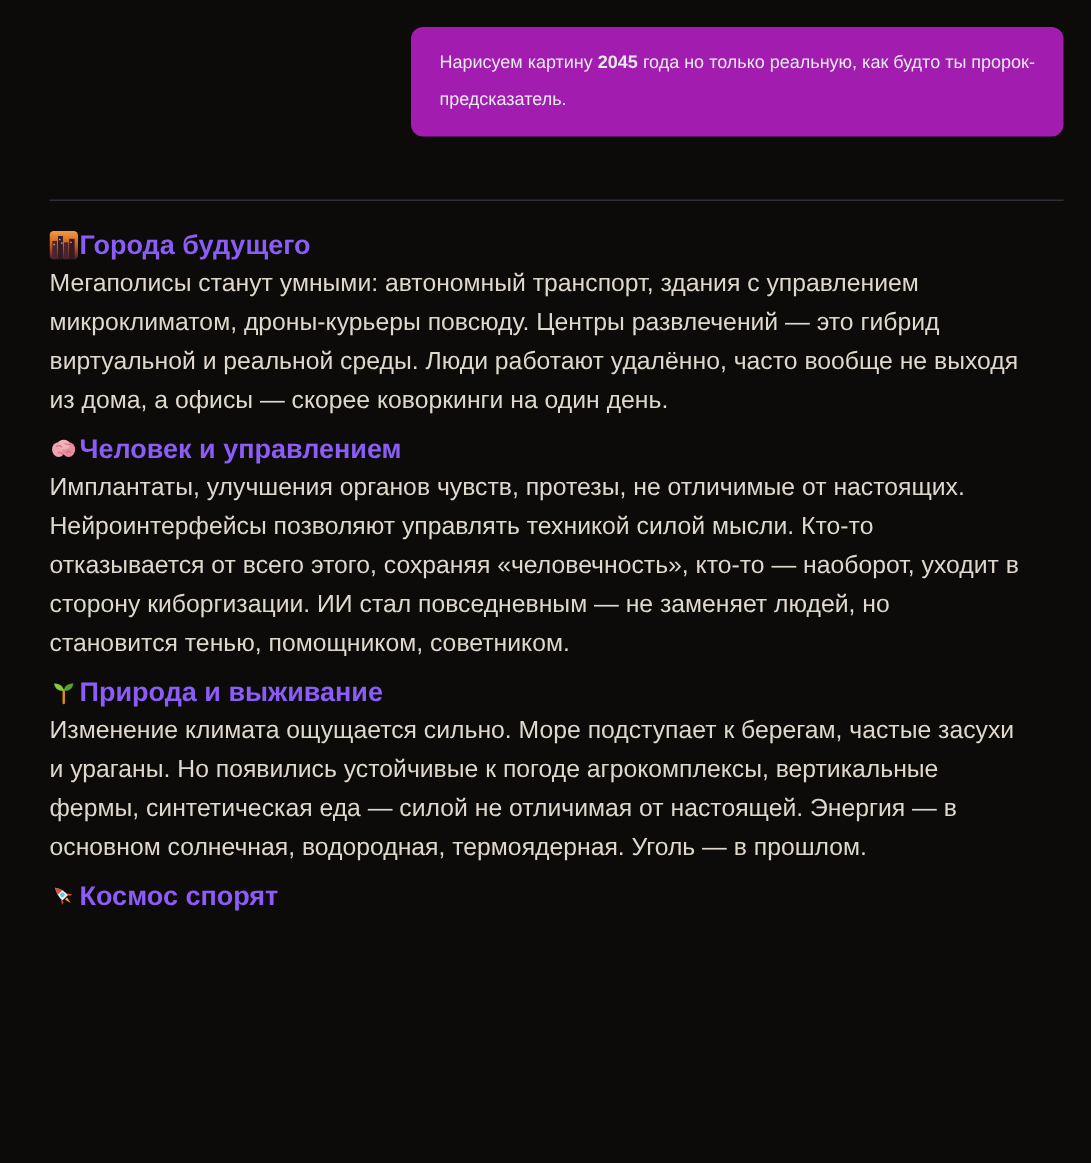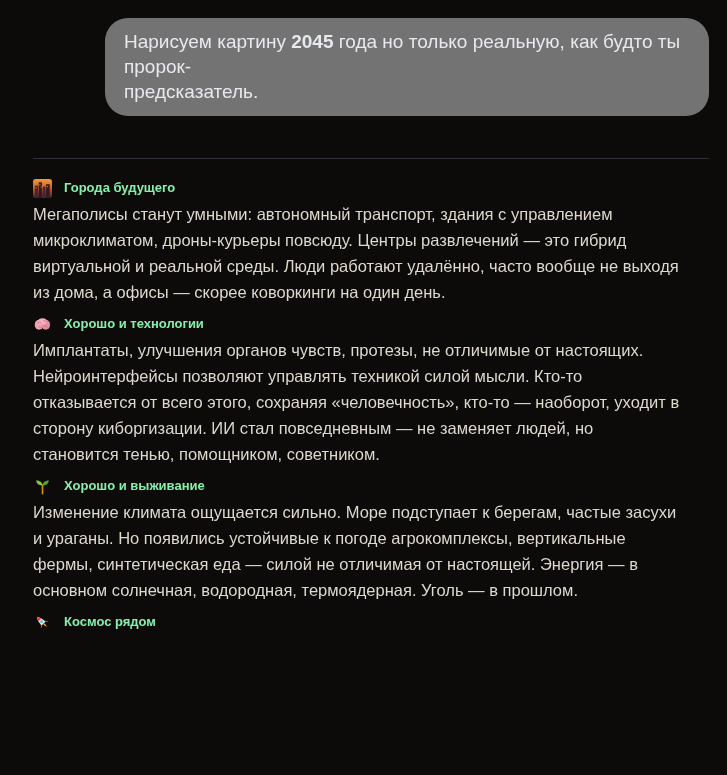--- a/index.html
+++ b/index.html
@@ -11,26 +11,26 @@
   }
   .chat-screen { width: 727px; height: 775px; position: relative; }
 
   
   .user-row {
     display: flex;
     justify-content: flex-end;
     padding: 18px 18px 0 0;
   }
   .user-bubble {
-    background: #737373;
+    background: #a21caf;
     color: #e7e9ee;
-    border-radius: 23px;
+    border-radius: 8px;
     padding: 11px 19px 12px 19px;
     max-width: 604px;
-    font-size: 19px;
+    font-size: 12px;
     line-height: 25px;
     white-space: pre-line;
   }
   .user-bubble b { font-weight: 700; }
 
   
   .assistant-message {
     margin: 42px 18px 0 33px;
     color: #ded8cd;
     font-size: 16.5px;
@@ -42,26 +42,26 @@
   .divider {
     border: none;
     border-top: 1px solid #30303a;
     margin: 8px 0 0 0;
     width: 100%;
   }
 
   .section-title {
     display: flex;
     align-items: center;
-    gap: 12px;
+    gap: 1px;
     margin: 8px 0 2px 0;
-    font-size: 13px;
+    font-size: 18px;
     line-height: 22px;
     font-weight: 700;
-    color: #86efac;
+    color: #8b5cf6;
   }
   .section-title:first-of-type { margin-top: 18px; }
   .emoji-icon { width: 19px; height: 19px; flex: 0 0 19px; display: inline-block; }
 </style>
 </head>
 <body>
 
 <div class="chat-screen">
 
   <div class="user-row">
@@ -104,53 +104,53 @@
 
     <div class="section-title">
       <span class="emoji-icon">
         <svg width="19" height="19" viewBox="0 0 20 20" aria-hidden="true">
           <ellipse cx="6.4" cy="10.2" rx="4.6" ry="5.2" fill="#f0a3b1"></ellipse>
           <ellipse cx="13.4" cy="10.2" rx="4.6" ry="5.2" fill="#e68d9e"></ellipse>
           <ellipse cx="10" cy="6.8" rx="4.4" ry="3.4" fill="#f4b0bd"></ellipse>
           <path d="M5 8 Q7 6.5 8.5 8.5 M11 6 Q13 7 14.5 6.5 M6 12.5 Q8 11.5 9 13.5 M12 12 Q13.5 11 15 12.5" stroke="#d3758a" stroke-width="0.9" fill="none" stroke-linecap="round"></path>
         </svg>
       </span>
-      <span>Хорошо и технологии</span>
+      <span>Человек и управлением</span>
     </div>
     <p>Имплантаты, улучшения органов чувств, протезы, не отличимые от настоящих.
 Нейроинтерфейсы позволяют управлять техникой силой мысли. Кто-то
 отказывается от всего этого, сохраняя «человечность», кто-то — наоборот, уходит в
 сторону киборгизации. ИИ стал повседневным — не заменяет людей, но
 становится тенью, помощником, советником.</p>
 
     <div class="section-title">
       <span class="emoji-icon">
         <svg width="19" height="19" viewBox="0 0 20 20" aria-hidden="true">
           <path d="M10 17.5 C10 13 10 11 10 8.5" stroke="#d9930d" stroke-width="1.7" fill="none" stroke-linecap="round"></path>
           <path d="M10 9 C6 9.2 3.8 7.2 3.2 3.8 C7 3.8 9.6 5.4 10 9 Z" fill="#8cc63f"></path>
           <path d="M10 9 C14 9.2 16.2 7.2 16.8 3.8 C13 3.8 10.4 5.4 10 9 Z" fill="#56a12e"></path>
         </svg>
       </span>
-      <span>Хорошо и выживание</span>
+      <span>Природа и выживание</span>
     </div>
     <p>Изменение климата ощущается сильно. Море подступает к берегам, частые засухи
 и ураганы. Но появились устойчивые к погоде агрокомплексы, вертикальные
 фермы, синтетическая еда — силой не отличимая от настоящей. Энергия — в
 основном солнечная, водородная, термоядерная. Уголь — в прошлом.</p>
 
     <div class="section-title">
       <span class="emoji-icon">
         <svg width="19" height="19" viewBox="0 0 20 20" aria-hidden="true">
           <g transform="rotate(-45 10 10)">
             <path d="M10 1.5 C12.2 4.5 12.8 8 12.8 11.5 L7.2 11.5 C7.2 8 7.8 4.5 10 1.5 Z" fill="#e7eef1"></path>
             <path d="M10 1.5 C11.1 3 11.7 4.6 12 6.2 L8 6.2 C8.3 4.6 8.9 3 10 1.5 Z" fill="#dd4a34"></path>
             <circle cx="10" cy="8.6" r="1.6" fill="#6fc2d4"></circle>
             <path d="M7.2 9.8 L4.8 13.5 L7.2 12.6 Z" fill="#dd4a34"></path>
             <path d="M12.8 9.8 L15.2 13.5 L12.8 12.6 Z" fill="#dd4a34"></path>
             <path d="M8.9 12.2 L10 16.8 L11.1 12.2 Z" fill="#f6a623"></path>
           </g>
         </svg>
       </span>
-      <span>Космос рядом</span>
+      <span>Космос спорят</span>
     </div>
 
   </div>
 </div>
 
 </body></html>

